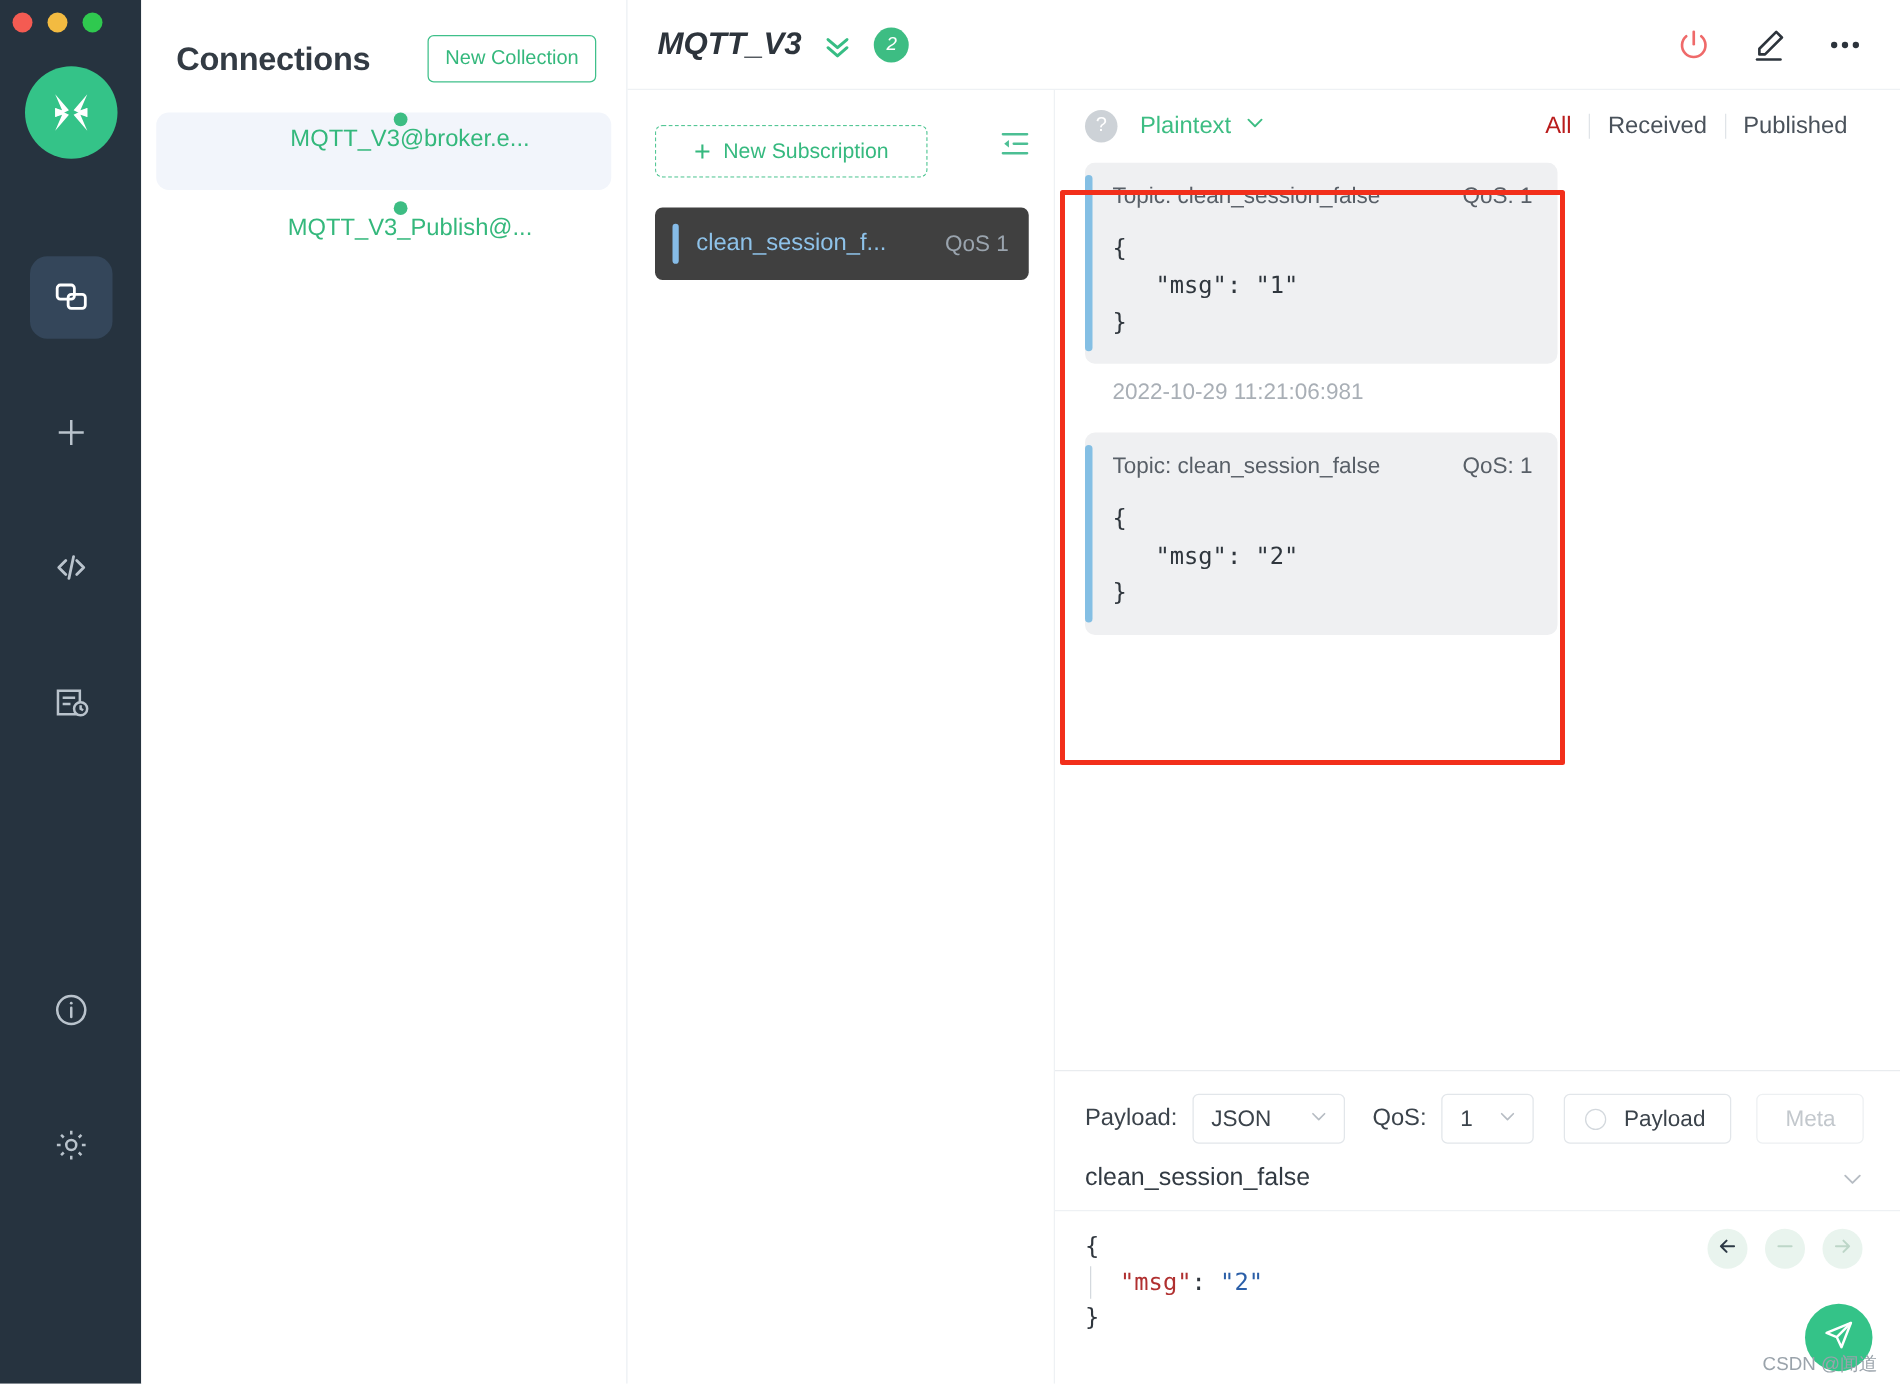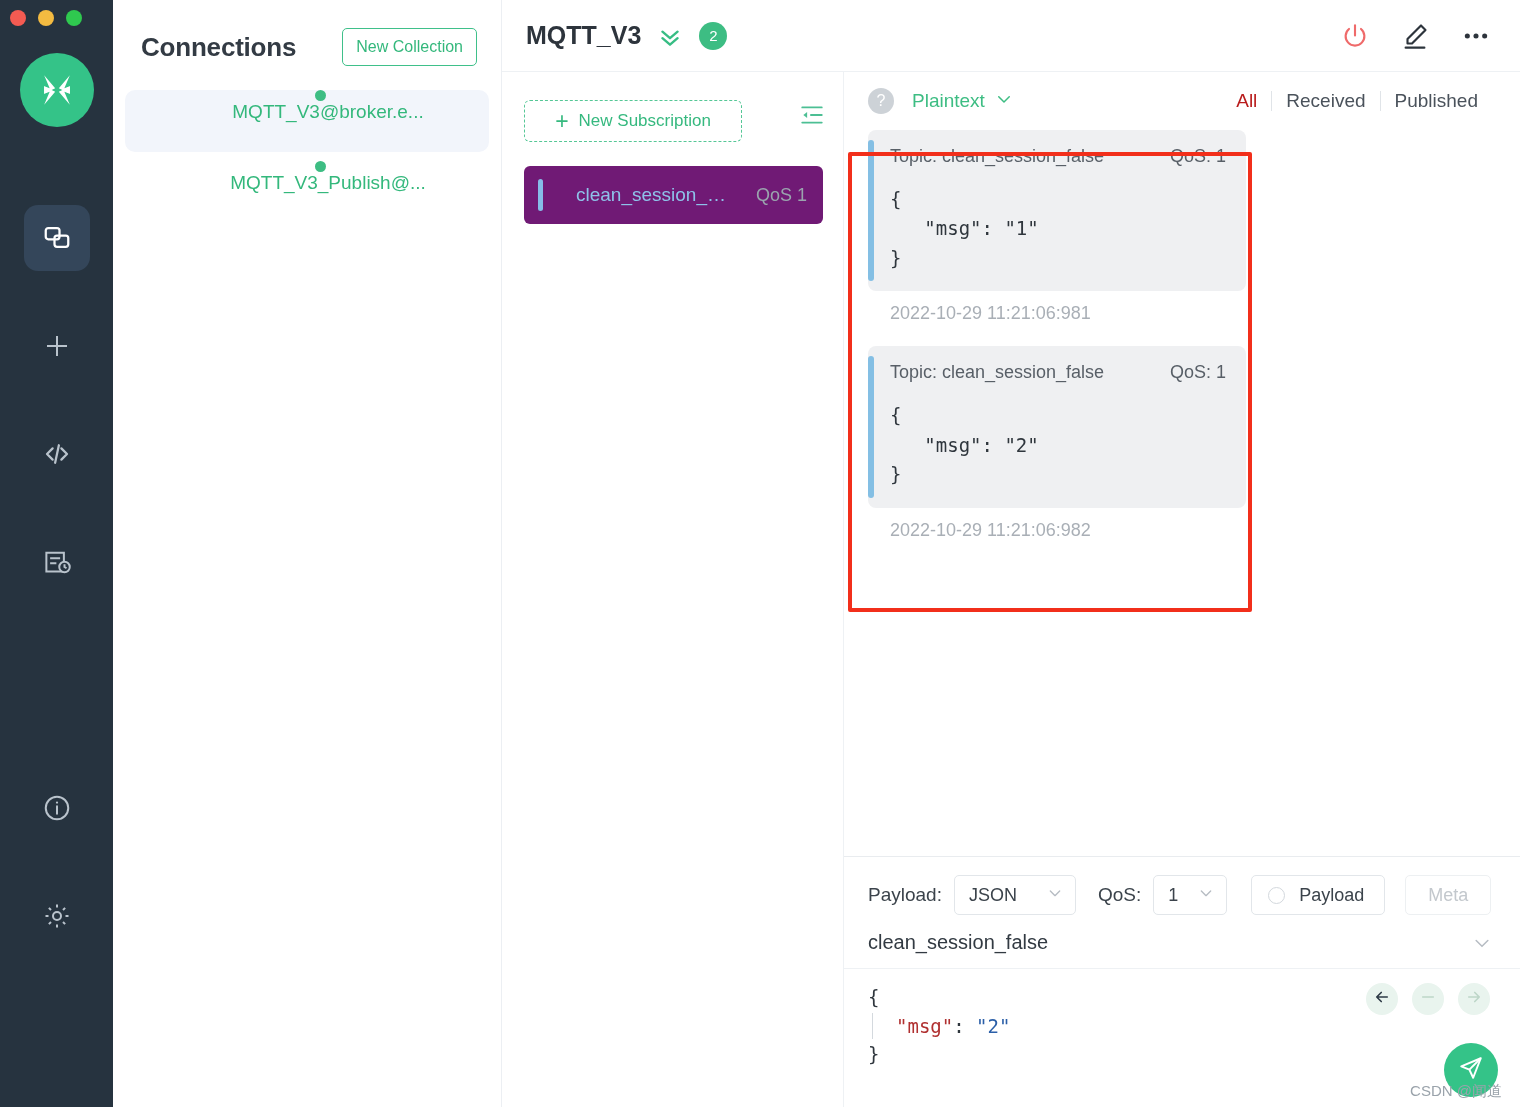--- a/index.html
+++ b/index.html
@@ -72,21 +72,21 @@
     margin-left: 16px; font-size: 19px; color: #34b87c; font-weight: 500;
     white-space: nowrap; overflow: hidden; text-overflow: ellipsis;
   }
   .conn-gap { height: 9px; }
 
   
   .main { flex: 1; height: 1107px; position: relative; display: flex; flex-direction: column; }
 
   .main-head {
     height: 72px; border-bottom: 1px solid #eef1f4;
-    display: flex; align-items: center; padding: 0 28px 0 24px;
+    display: flex; align-items: center; padding: 0 28px 0 24px; font-style: italic;
   }
   .mh-title { font-size: 25px; font-weight: bold; color: #2d343c; }
   .mh-chev { margin-left: 16px; color: #37bd84; display: flex; align-items: center; }
   .mh-chev svg { width: 26px; height: 26px; }
   .mh-badge {
     margin-left: 16px; width: 28px; height: 28px; border-radius: 50%;
     background: #3dbd83; color: #fff; font-size: 15px;
     display: flex; align-items: center; justify-content: center; font-weight: 500;
   }
   .mh-spacer { flex: 1; }
@@ -107,22 +107,22 @@
     border: 1px dashed #55c796; border-radius: 6px; color: #36b97f;
     height: 42px; display: flex; align-items: center; justify-content: center;
     font-size: 17px; cursor: pointer; width: 218px;
   }
   .new-sub .plus { font-size: 23px; margin-right: 10px; line-height: 1; font-weight: 300; }
   .collapse-btn {
     position: absolute; right: 18px; top: 30px; color: #4cbf94; cursor: pointer;
   }
   .collapse-btn svg { width: 26px; height: 26px; display: block; }
   .sub-item {
-    margin-top: 24px; height: 58px; background: #701a75; border-radius: 6px;
-    display: flex; align-items: center; padding: 0 16px 0 14px; cursor: pointer; gap: 19px;
+    margin-top: 24px; height: 58px; background: #404040; border-radius: 6px;
+    display: flex; align-items: center; padding: 0 16px 0 14px; cursor: pointer;
   }
   .sub-bar { width: 5px; height: 32px; border-radius: 3px; background: #86bce8; flex: 0 0 5px; }
   .sub-name {
     margin-left: 14px; color: #8ec2e9; font-size: 19px;
     overflow: hidden; white-space: nowrap; text-overflow: ellipsis; flex: 1;
   }
   .sub-qos { color: #9aa4ae; font-size: 18px; margin-left: 10px; }
 
   
   .msgs { flex: 1; display: flex; flex-direction: column; min-width: 0; }
@@ -419,21 +419,20 @@
           <div class="msg">
             <div class="bubble">
               <div class="bub-head">
                 <div class="bub-topic">Topic: clean_session_false</div>
                 <div class="bub-qos">QoS: 1</div>
               </div>
               <div class="bub-body">{
    "msg": "2"
 }</div>
             </div>
-            <div class="msg-time">2022-10-29 11:21:06:982</div>
           </div>
         </div>
 
         <div class="publish">
           <div class="pub-row1">
             <div class="pub-label">Payload:</div>
             <div class="pub-select">
               <span>JSON</span>
               <span>
                 <svg viewBox="0 0 24 24" fill="none" stroke="currentColor" stroke-width="2" stroke-linecap="round" stroke-linejoin="round">

